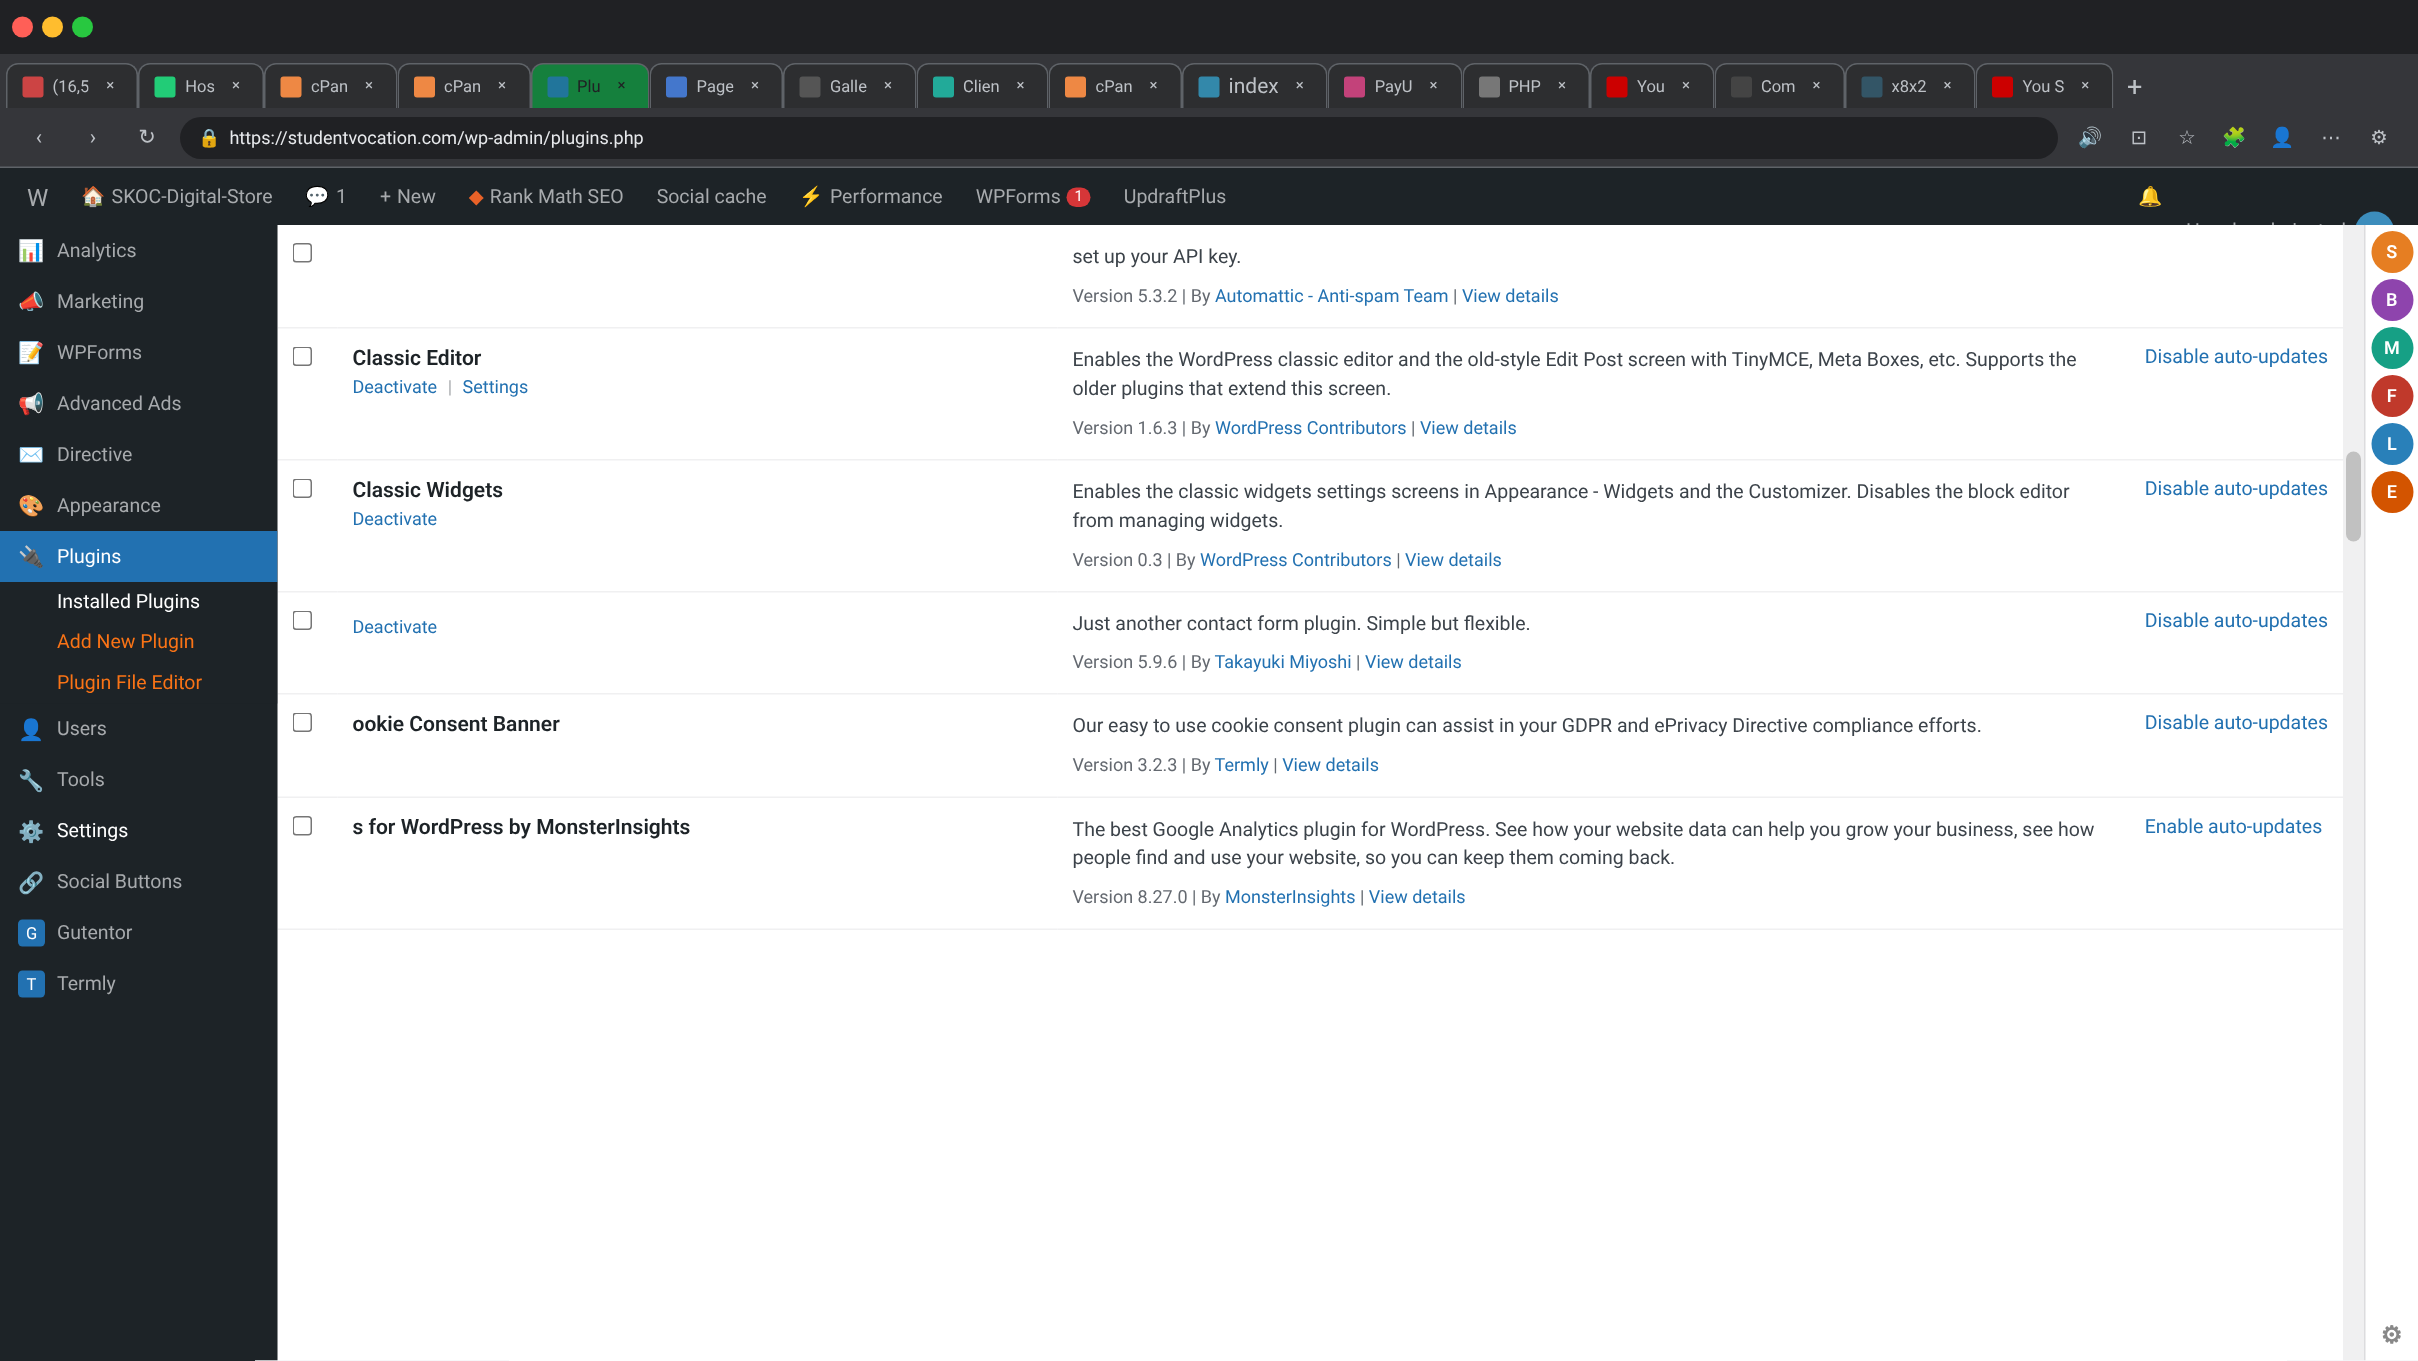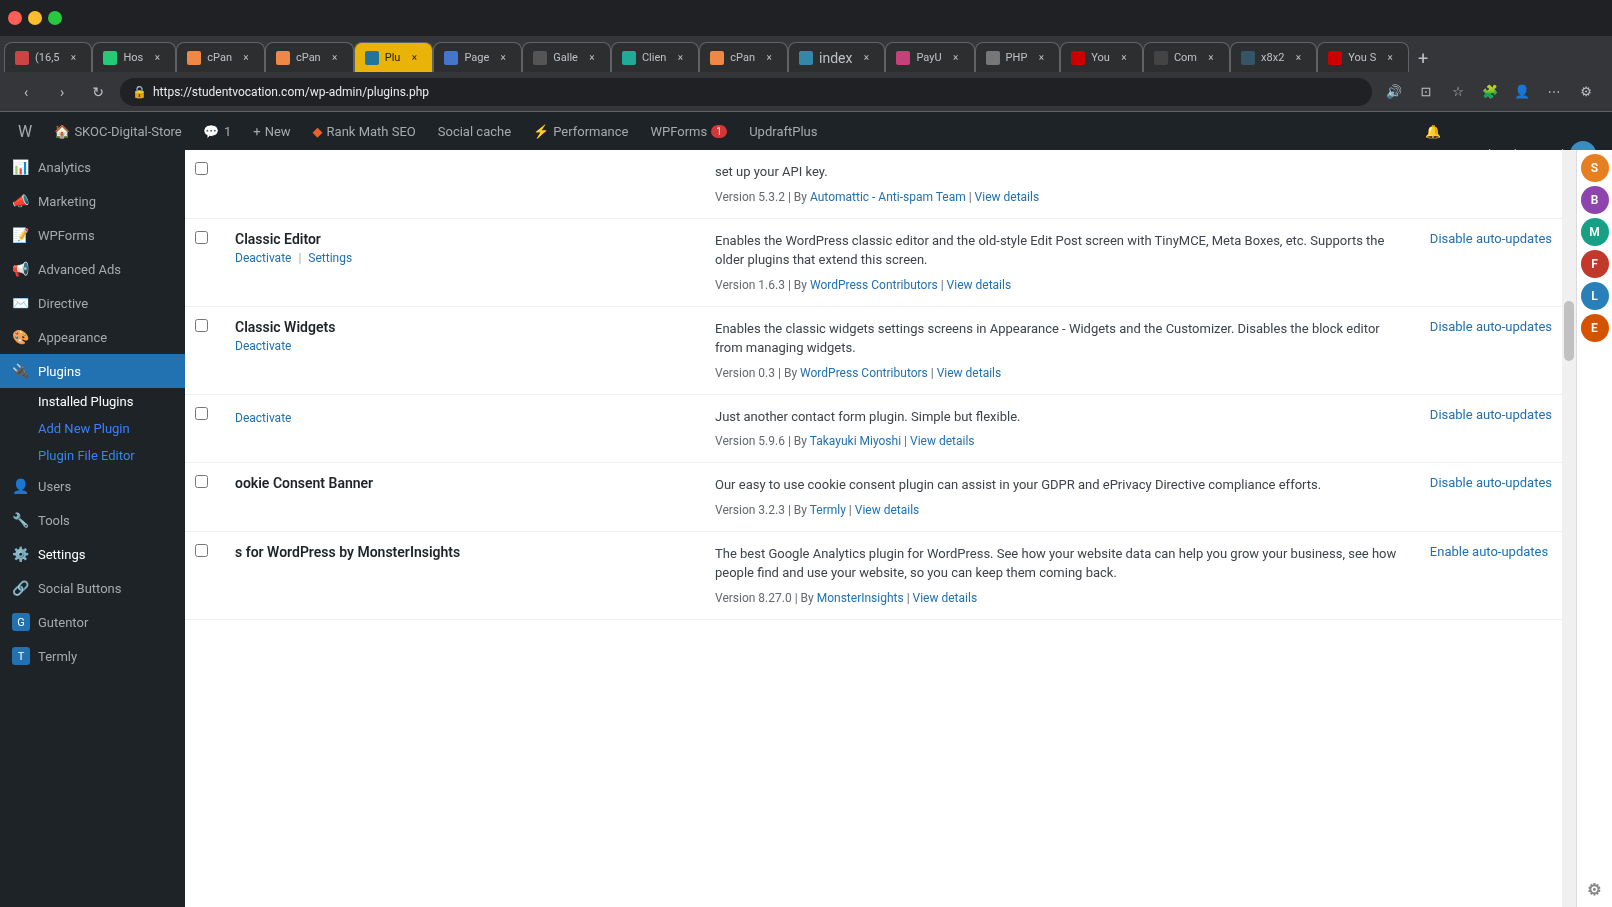--- a/index.html
+++ b/index.html
@@ -39,21 +39,21 @@
       color: #bdc1c6;
       background: #2d2e30;
       max-width: 140px;
       overflow: hidden;
       white-space: nowrap;
       cursor: pointer;
       border: 1px solid #5f6368;
       border-bottom: none;
     }
     .tab.active {
-      background: #eab308;
+      background: #15803d;
       color: #202124;
     }
     .tab-favicon { width: 14px; height: 14px; border-radius: 2px; background: #888; flex-shrink: 0; }
     .tab-favicon.wp { background: #21759b; }
     .tab-close { width: 16px; height: 16px; border-radius: 50%; display: flex; align-items: center; justify-content: center; color: #bdc1c6; font-size: 10px; }
     .tab.active .tab-close { color: #202124; }
     .new-tab-btn { width: 28px; height: 28px; border-radius: 50%; display: flex; align-items: center; justify-content: center; color: #bdc1c6; font-size: 18px; cursor: pointer; }
 
     .address-bar {
       height: 40px;
@@ -130,21 +130,21 @@
       cursor: pointer;
       font-size: 13px;
       white-space: nowrap;
     }
     .sidebar-item.active { background: #2271b1; color: #fff; }
     .sidebar-item.has-submenu-open { color: #fff; }
     .sidebar-icon { width: 18px; height: 18px; display: flex; align-items: center; justify-content: center; font-size: 14px; flex-shrink: 0; }
     .sidebar-submenu { background: #1d2327; }
     .sidebar-subitem {
       padding: 6px 12px 6px 38px;
-      color: #3b82f6;
+      color: #f97316;
       cursor: pointer;
       font-size: 13px;
     }
     .sidebar-subitem.active { color: #fff; }
 
     
     .wp-main {
       flex: 1;
       overflow-y: auto;
       background: #fff;

